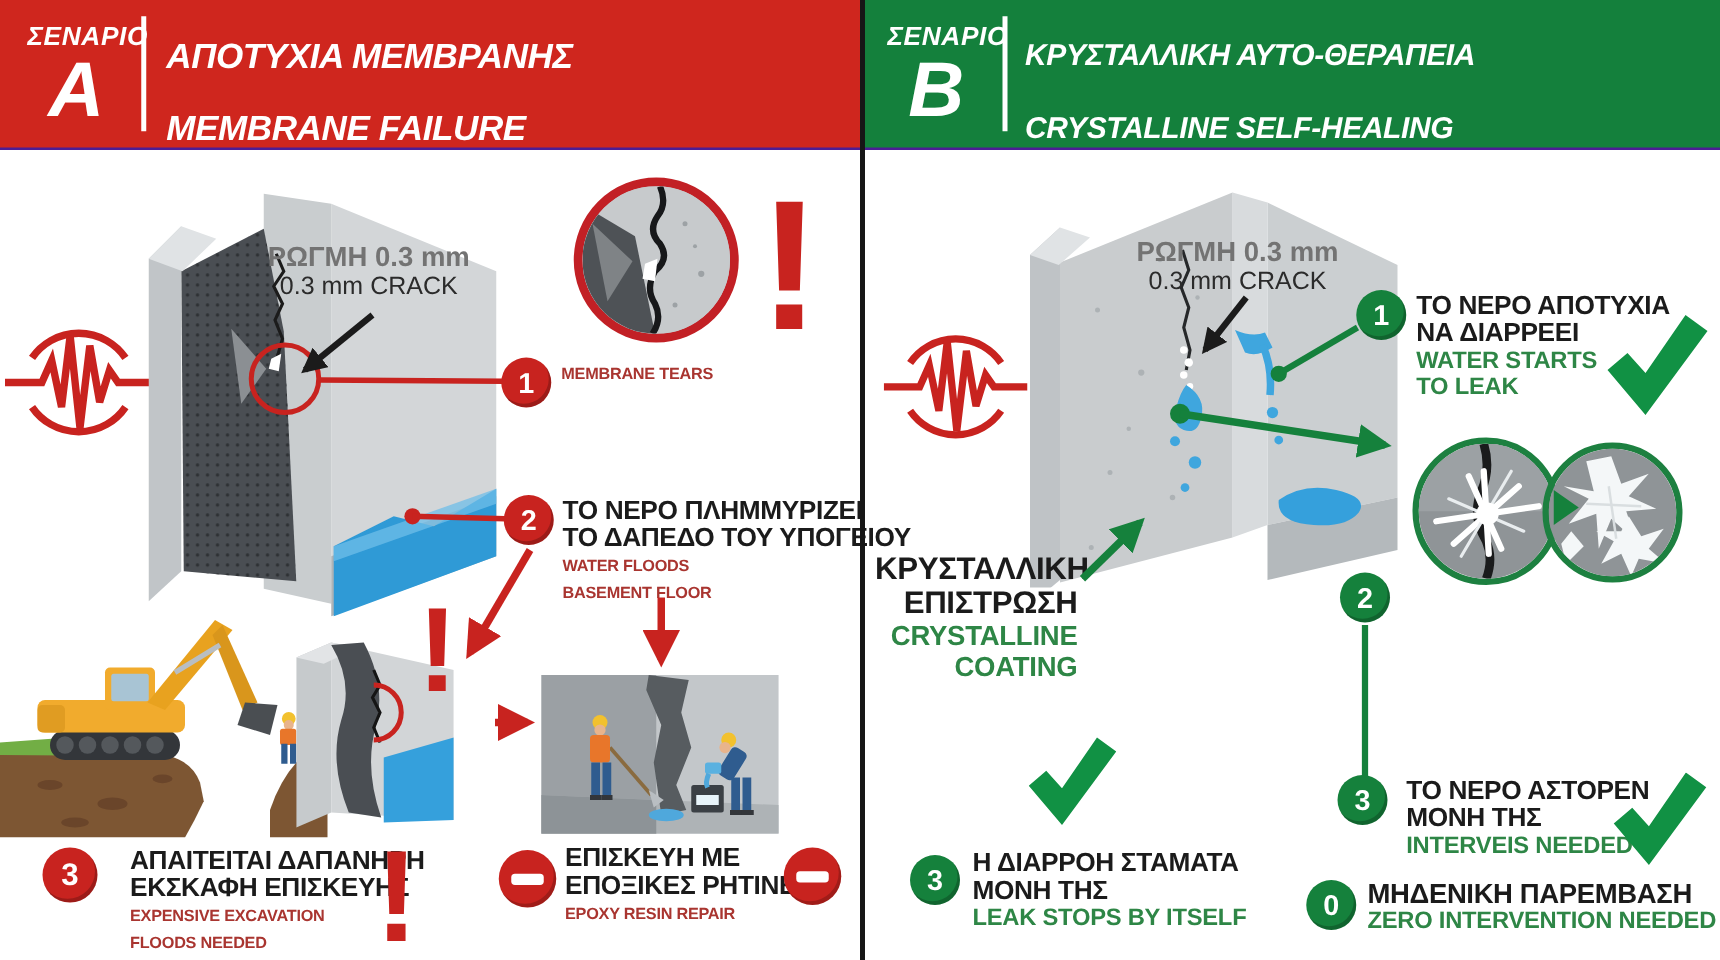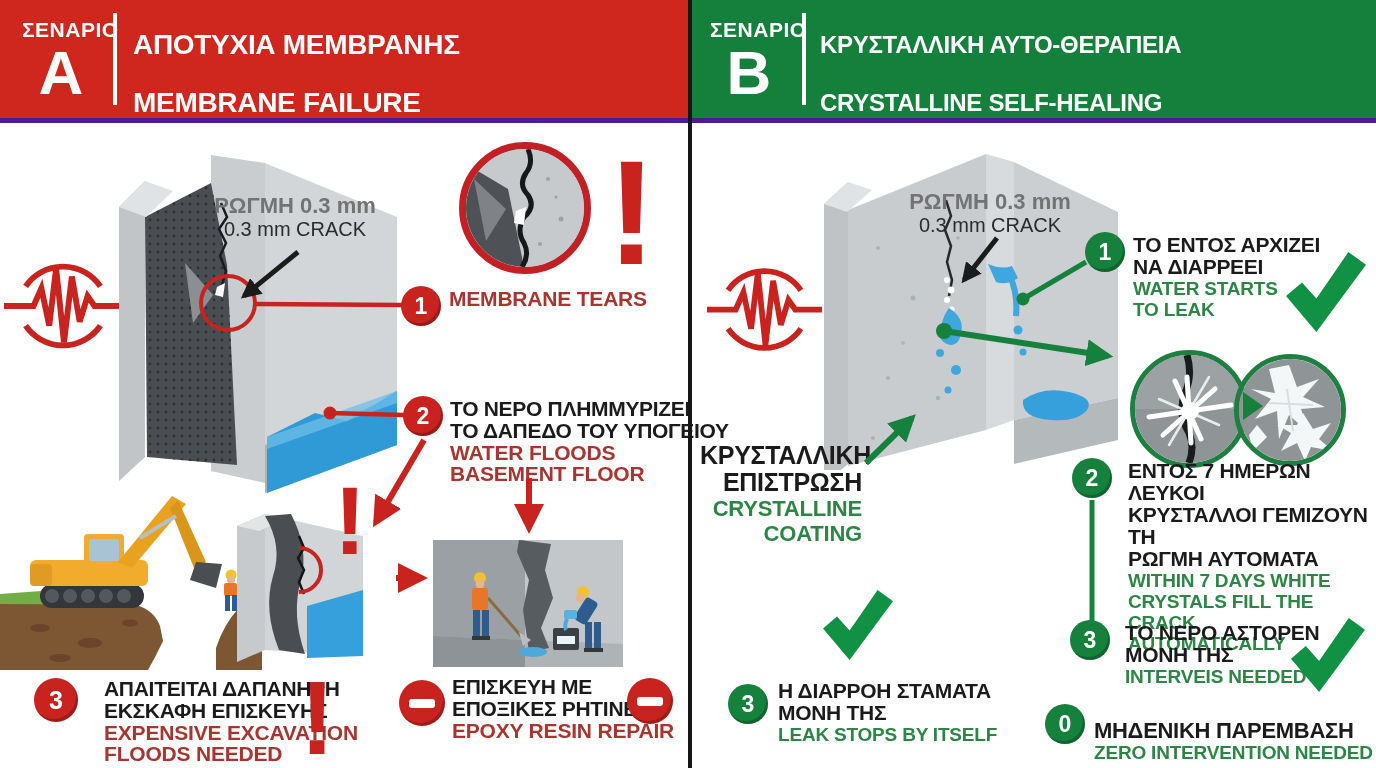--- a/index.html
+++ b/index.html
@@ -1,32 +1,32 @@
 <!DOCTYPE html>
 <html><head>
 <meta charset="utf-8">
 <style>
   html,body{margin:0;padding:0;background:#ffffff;}
   .stage{position:relative;width:1376px;height:768px;background:#fff;overflow:hidden;
          font-family:"Liberation Sans","DejaVu Sans",sans-serif;}
   .abs{position:absolute;}
   
-  .hdr{position:absolute;top:0;height:118px;border-bottom:5px solid #4c1d95;color:#fff;}
+  .hdr{position:absolute;top:0;height:118px;border-bottom:2px solid #4c1d95;color:#fff;font-style:italic;}
   .hdr-red{background:#CF261E;}
   .hdr-green{background:#14803C;}
   .scn-label{position:absolute;font-weight:bold;font-size:21px;letter-spacing:.5px;}
   .scn-letter{position:absolute;font-weight:bold;font-size:62px;line-height:1;}
   .hdr-div{position:absolute;width:4px;background:#fff;}
   .hdr-title{position:absolute;font-weight:bold;font-size:28px;line-height:58px;letter-spacing:-.3px;white-space:pre-line;}
   
   .panel-divider{position:absolute;left:688px;top:0;width:4px;height:768px;background:#161616;}
   
   .ml{white-space:pre-line;}
   .el{color:#1B1B1B;font-weight:bold;font-size:21px;line-height:22px;letter-spacing:-.3px;}
-  .en-red{color:#A93530;font-weight:bold;font-size:21px;line-height:21px;letter-spacing:-.2px;}
+  .en-red{color:#A93530;font-weight:bold;font-size:13px;line-height:21px;letter-spacing:-.2px;}
   .en-green{color:#2E8646;font-weight:bold;font-size:19px;line-height:21px;letter-spacing:-.2px;}
   .crack-label{text-align:center;}
   .crack-el{color:#737373;font-weight:bold;font-size:22px;line-height:24px;}
   .crack-en{color:#2B2B2B;font-weight:500;font-size:20px;line-height:23px;}
   
   .num{position:absolute;width:40px;height:40px;border-radius:50%;color:#fff;font-weight:bold;
        font-size:23px;display:flex;align-items:center;justify-content:center;
        box-shadow:inset -2px -3px 0 rgba(0,0,0,.22);}
   .num-red{background:#C8231F;}
   .num-green{background:#15813C;}
@@ -304,21 +304,21 @@
 
   <div class="abs crack-label" style="left:905px;top:190px;width:170px;">
     <div class="crack-el">ΡΩΓΜΗ 0.3 mm</div>
     <div class="crack-en">0.3 mm CRACK</div>
   </div>
 
   <div class="num num-green" style="left:1085px;top:232px;">
     <span>1</span>
     </div>
   <div class="abs" style="left:1133px;top:234px;">
-    <div class="el ml">ΤΟ ΕΝΤΟΣ ΑΡΧΙΖΕΙ
+    <div class="el ml">ΤΟ ΝΕΡΟ ΑΠΟΤΥΧΙΑ
 ΝΑ ΔΙΑΡΡΕΕΙ</div>
     <div class="en-green ml">WATER STARTS
 TO LEAK</div>
   </div>
   <div class="abs" style="left:1285px;top:252px;">
     <svg width="82" height="80" viewBox="0 0 100 100">
         <polygon points="0,55 20,38 38,58 78,0 100,16 38,100" fill="#119144"></polygon>
       </svg>
   </div>
 
@@ -358,48 +358,40 @@
   <div class="abs" style="left:700px;top:442px;width:162px;text-align:right;">
     <div class="el ml" style="font-size:25px;line-height:27px;">ΚΡΥΣΤΑΛΛΙΚΗ
 ΕΠΙΣΤΡΩΣΗ</div>
     <div class="en-green ml" style="font-size:22px;line-height:25px;">CRYSTALLINE
 COATING</div>
   </div>
 
   <div class="num num-green" style="left:1072px;top:458px;">
     <span>2</span>
     </div>
-  <div class="abs" style="left:1128px;top:460px;">
-    <div class="el ml">ΕΝΤΟΣ 7 ΗΜΕΡΩΝ ΛΕΥΚΟΙ
-ΚΡΥΣΤΑΛΛΟΙ ΓΕΜΙΖΟΥΝ ΤΗ
-ΡΩΓΜΗ ΑΥΤΟΜΑΤΑ</div>
-    <div class="en-green ml">WITHIN 7 DAYS WHITE
-CRYSTALS FILL THE CRACK
-AUTOMATICALLY</div>
-  </div>
 
   <div class="num num-green" style="left:1070px;top:620px;">
     <span>3</span>
     </div>
   <div class="abs" style="left:1125px;top:622px;">
     <div class="el ml">ΤΟ ΝΕΡΟ ΑΣΤΟΡΕΝ
 ΜΟΝΗ ΤΗΣ</div>
     <div class="en-green ml">INTERVEIS NEEDED</div>
   </div>
   <div class="abs" style="left:1290px;top:618px;">
     <svg width="76" height="74" viewBox="0 0 100 100">
         <polygon points="0,55 20,38 38,58 78,0 100,16 38,100" fill="#119144"></polygon>
       </svg>
   </div>
 
   <div class="num num-green" style="left:1045px;top:704px;">
     <span>0</span>
     </div>
   <div class="abs" style="left:1094px;top:704px;">
-    <div class="el ml" style="font-size:22px;margin-top:16px;">ΜΗΔΕΝΙΚΗ ΠΑΡΕΜΒΑΣΗ</div>
+    <div class="el ml" style="font-size:22px;">ΜΗΔΕΝΙΚΗ ΠΑΡΕΜΒΑΣΗ</div>
     <div class="en-green ml">ZERO INTERVENTION NEEDED</div>
   </div>
 
   <div class="abs" style="left:823px;top:586px;">
     <svg width="70" height="78" viewBox="0 0 100 100">
         <polygon points="0,55 20,38 38,58 78,0 100,16 38,100" fill="#119144"></polygon>
       </svg>
   </div>
   <div class="num num-green" style="left:728px;top:684px;">
     <span>3</span>

